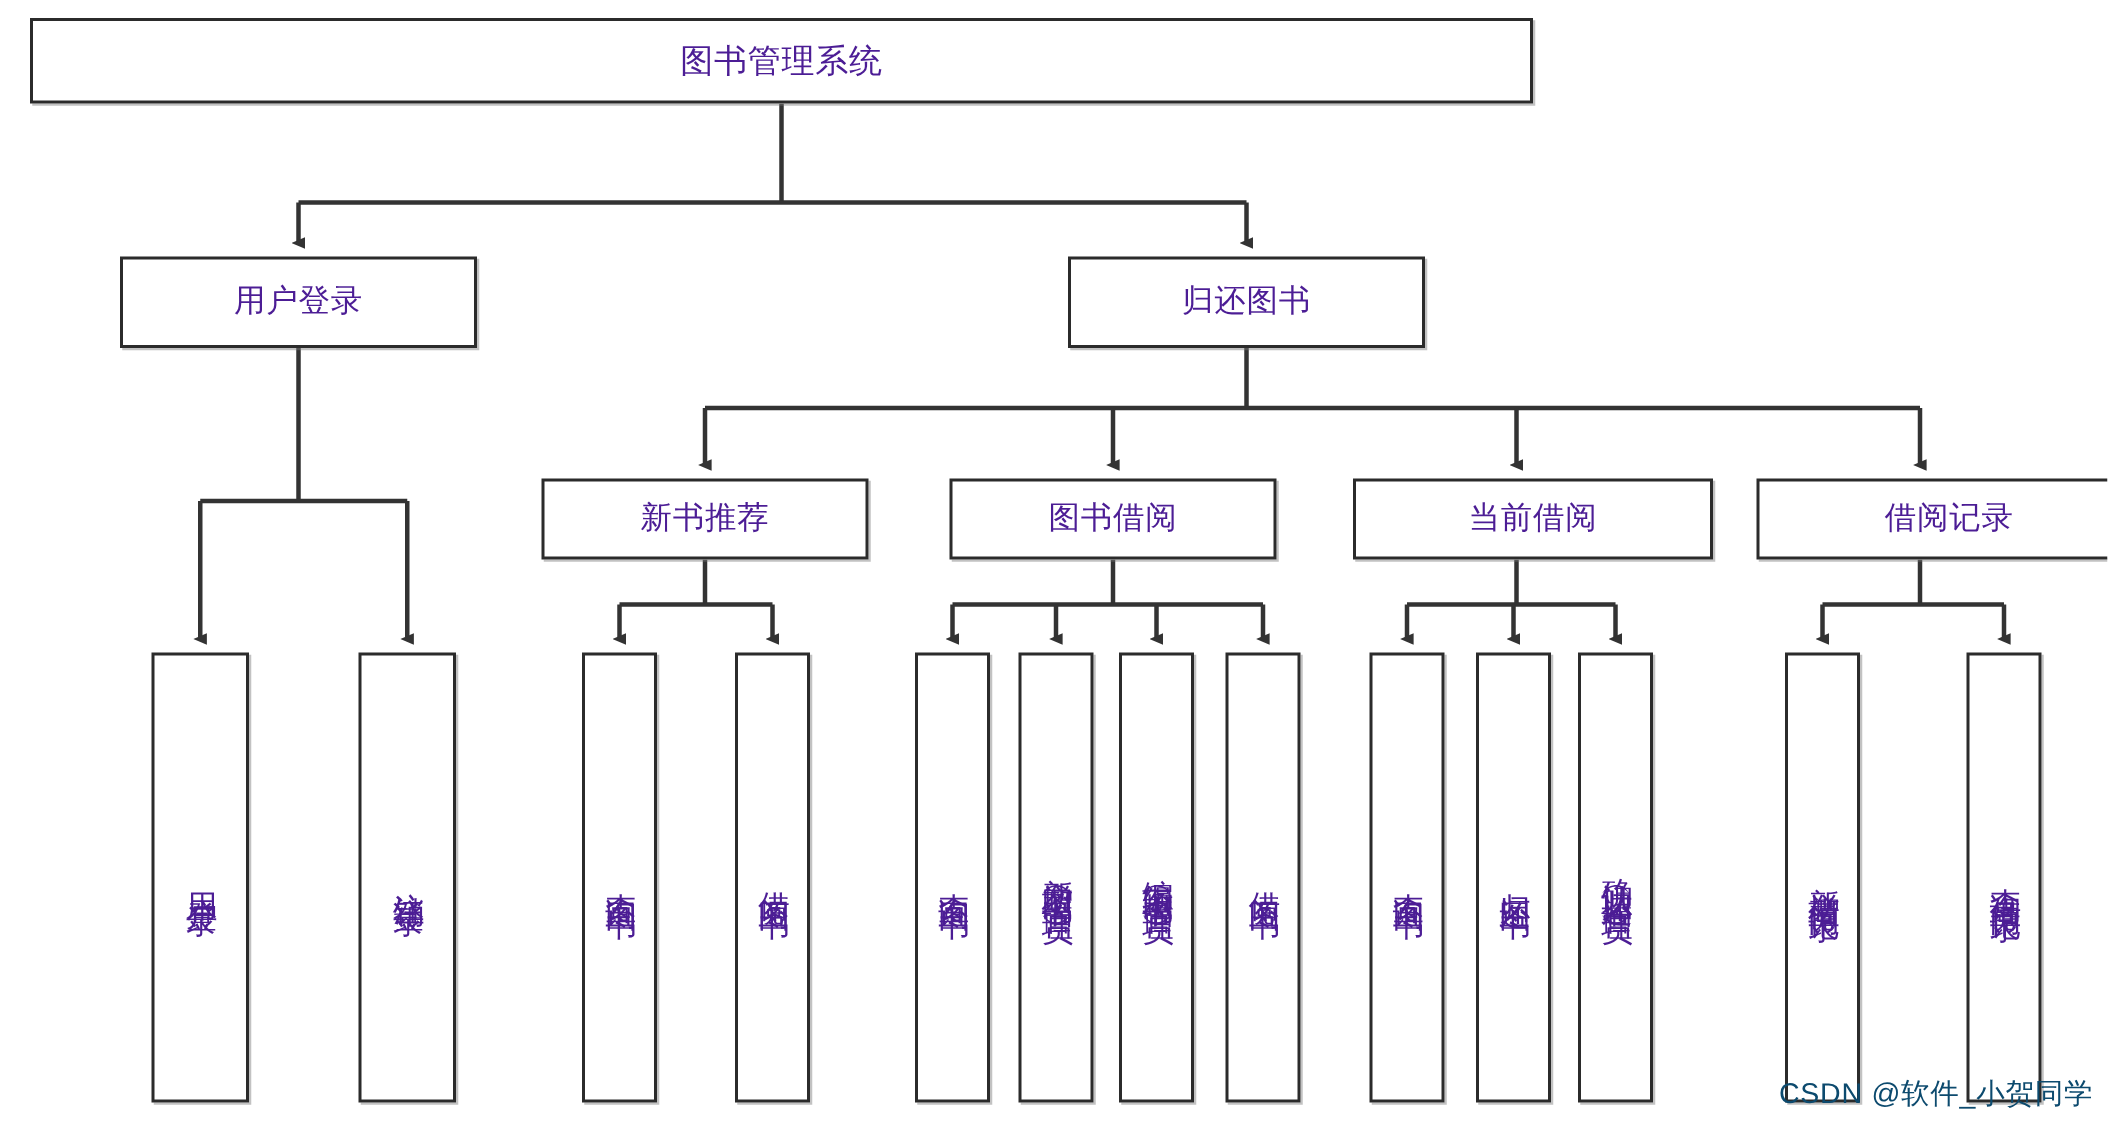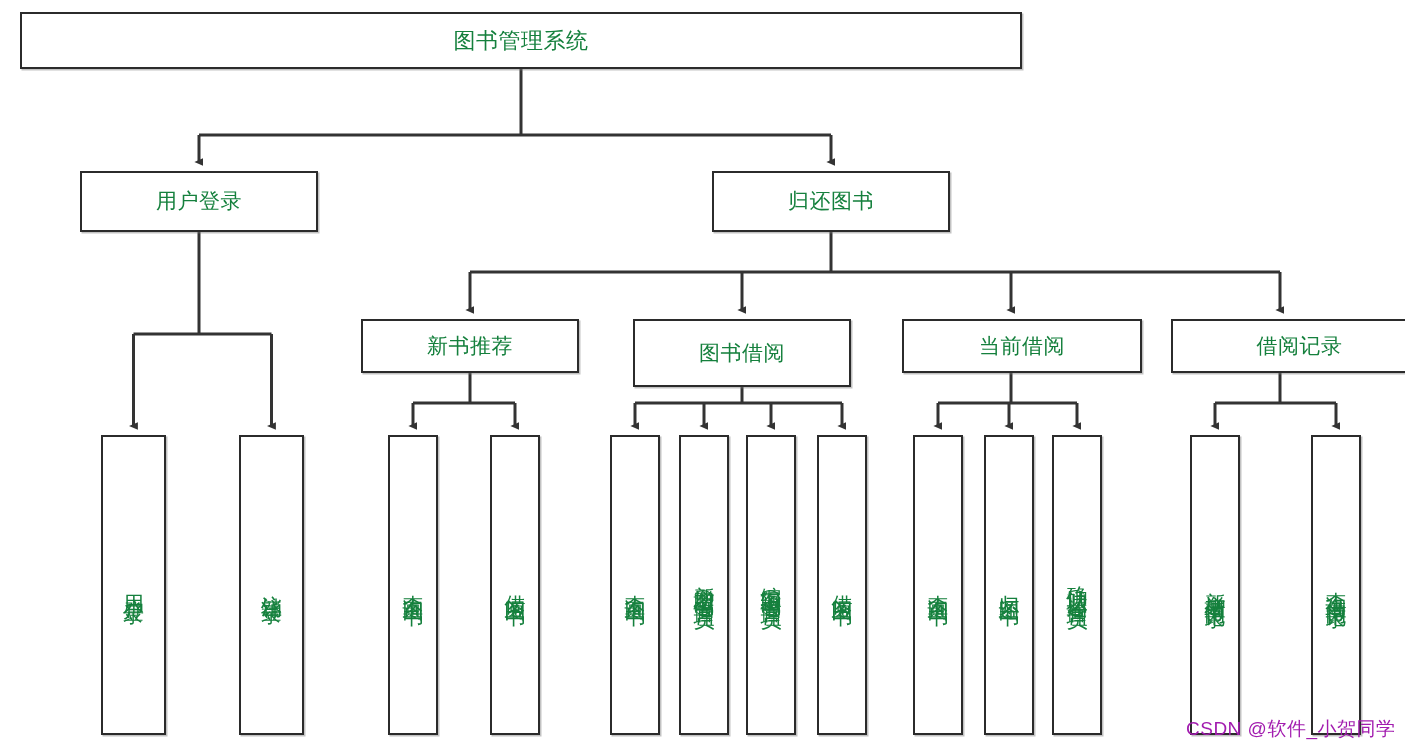--- a/index.html
+++ b/index.html
@@ -34,21 +34,21 @@
     box-shadow: 1.5px 1.5px 0 rgba(120,120,120,0.45);
     display: flex;
     align-items: center;
     justify-content: center;
     color: #1a1a1a;
   }
   .node-label {
     display: block;
     text-align: center;
     line-height: 1.18;
-    color: #15803d;
+    color: #4c1d95;
   }
   
   .node.horiz .node-label {
     font-size: 21px;
     letter-spacing: 0.5px;
     white-space: nowrap;
   }
   .node.root .node-label {
     font-size: 22px;
   }
@@ -62,21 +62,21 @@
     writing-mode: vertical-rl;
     text-orientation: upright;
     font-size: 21px;
     line-height: 1.05;
     letter-spacing: 3.5px;
     max-height: 100%;
   }
   .watermark {
     position: absolute;
     font-size: 19px;
-    color: #a21caf;
+    color: #0c4a6e;
     white-space: nowrap;
     letter-spacing: 0.5px;
     user-select: none;
   }
 </style>
 </head>
 <body>
 
 <div id="diagram-root">
 
@@ -142,21 +142,21 @@
       </div>
       <div class="node horiz" style="left: 361px; top: 319px; width: 218px; height: 54px;">
         <span class="node-label">新书推荐</span>
       </div>
       <div class="node vert" style="left: 388px; top: 435px; width: 50px; height: 300px;">
         <span class="node-label">查询图书</span>
       </div>
       <div class="node vert" style="left: 490px; top: 435px; width: 50px; height: 300px;">
         <span class="node-label">借阅图书</span>
       </div>
-      <div class="node horiz" style="left: 633px; top: 319px; width: 218px; height: 68px;">
+      <div class="node horiz" style="left: 633px; top: 319px; width: 218px; height: 54px;">
         <span class="node-label">图书借阅</span>
       </div>
       <div class="node vert" style="left: 610px; top: 435px; width: 50px; height: 300px;">
         <span class="node-label">查询图书</span>
       </div>
       <div class="node vert" style="left: 679px; top: 435px; width: 50px; height: 300px;">
         <span class="node-label">新增图书（管理员）</span>
       </div>
       <div class="node vert" style="left: 746px; top: 435px; width: 50px; height: 300px;">
         <span class="node-label">编辑图书（管理员）</span>

